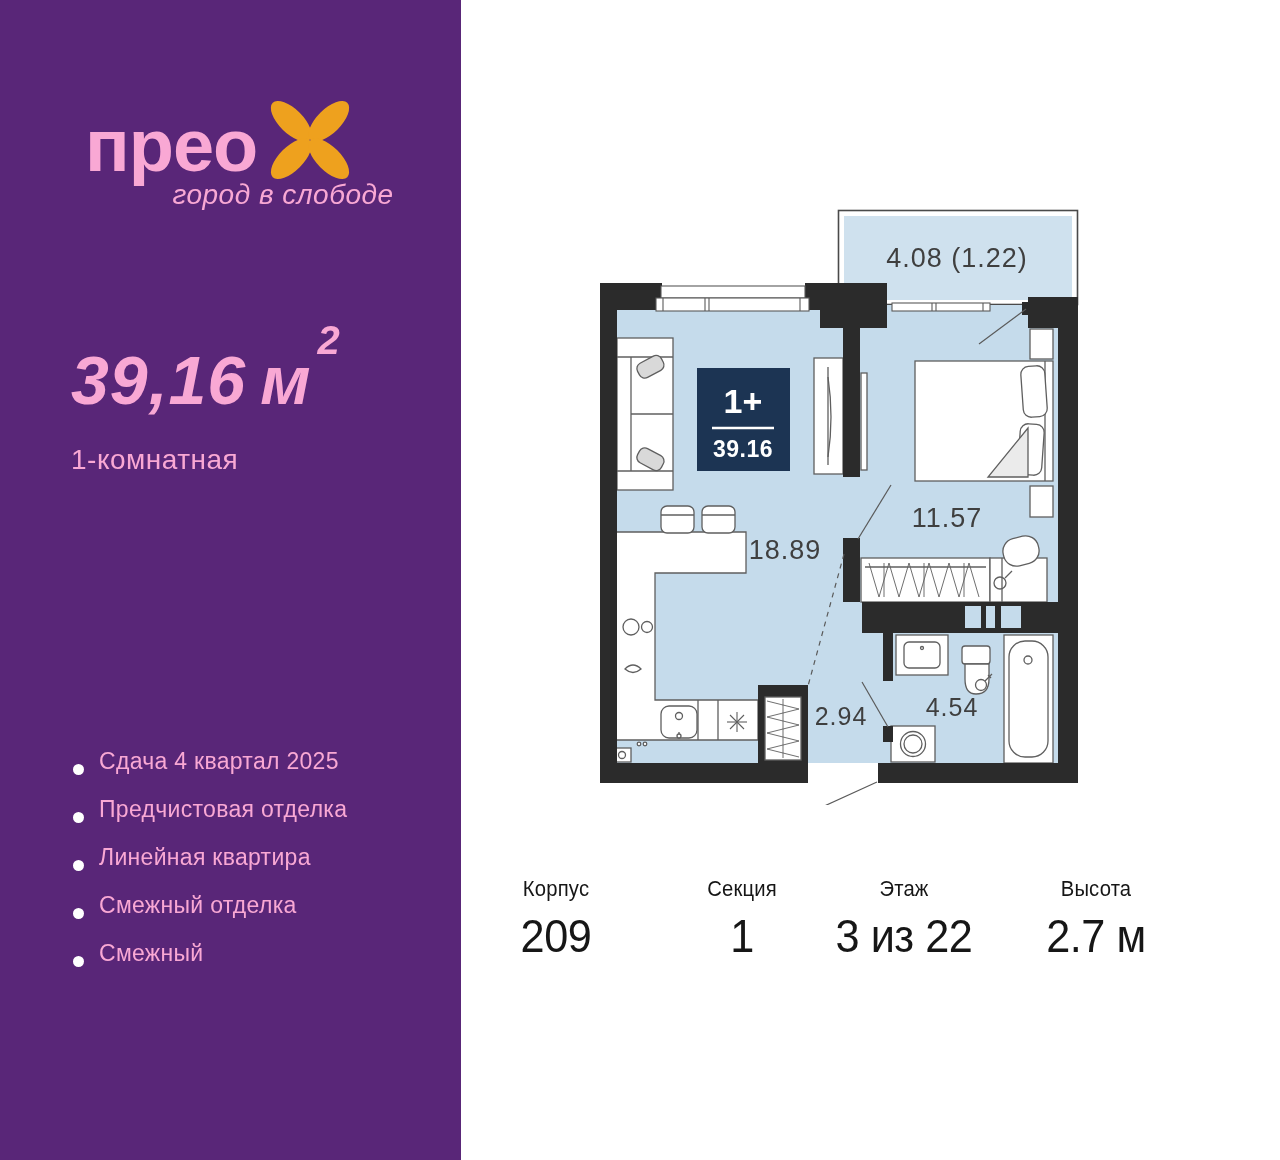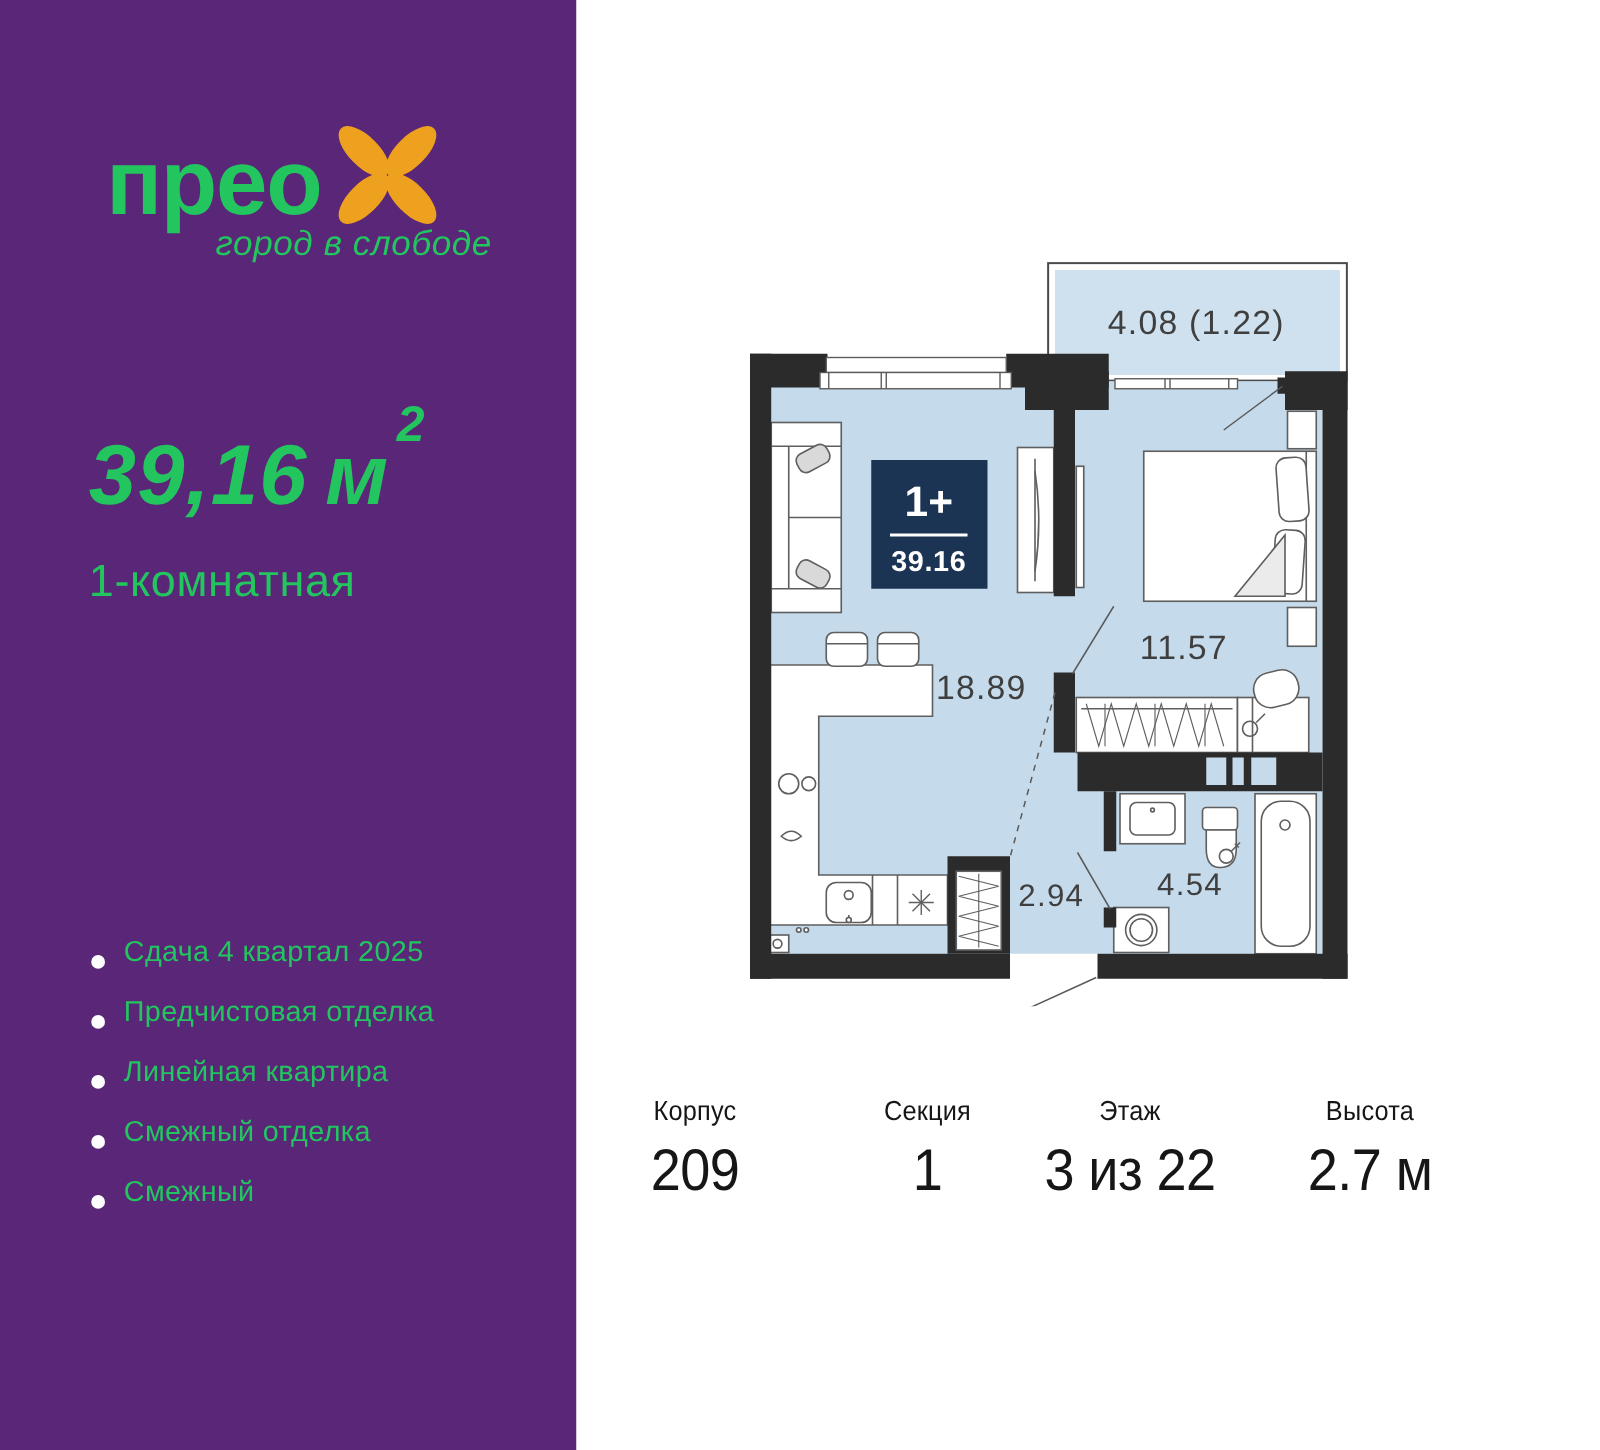--- a/index.html
+++ b/index.html
@@ -8,21 +8,21 @@
   }
   *{margin:0;padding:0;box-sizing:border-box;}
   html,body{width:1280px;height:1160px;}
   body{
     font-family:"Liberation Sans",sans-serif;
     background:#ffffff; position:relative; overflow:hidden;
   }
   
   .sidebar{
     position:absolute; left:0; top:0; width:461px; height:1160px;
-    background:var(--purple); color:#22c55e;
+    background:var(--purple); color:#f9a8d4;
   }
   .logo{position:absolute; left:85px; top:93px; width:320px;}
   .logo-row{display:flex; align-items:flex-start;}
   .brand{
     font-size:74px; font-weight:700; line-height:1; letter-spacing:-1px;
     margin-top:16px;
   }
   .flower{width:94px; height:94px; margin-left:6px; flex:0 0 auto;}
   .tagline{
     font-style:italic; font-size:28px; letter-spacing:0.5px;
@@ -33,21 +33,21 @@
     font-size:68px; font-weight:600; letter-spacing:1px; line-height:1;
     white-space:nowrap;
     font-style:italic;
   }
   .area-big .unit{margin-left:14px;}
   .area-big sup{
     font-size:40px; font-weight:600; position:relative; top:-26px; left:6px;
   }
   .apt-type{
     position:absolute; left:71px; top:444px;
-    font-size:36px; font-weight:500; letter-spacing:0.5px;
+    font-size:28px; font-weight:500; letter-spacing:0.5px;
   }
   .features{
     position:absolute; left:73px; top:748px; list-style:none;
   }
   .features li{
     display:flex; align-items:flex-end;
     font-size:23px; margin-bottom:21px; letter-spacing:0.3px;
   }
   .features li .dot{
     width:11px; height:11px; border-radius:50%; background:#fff;

